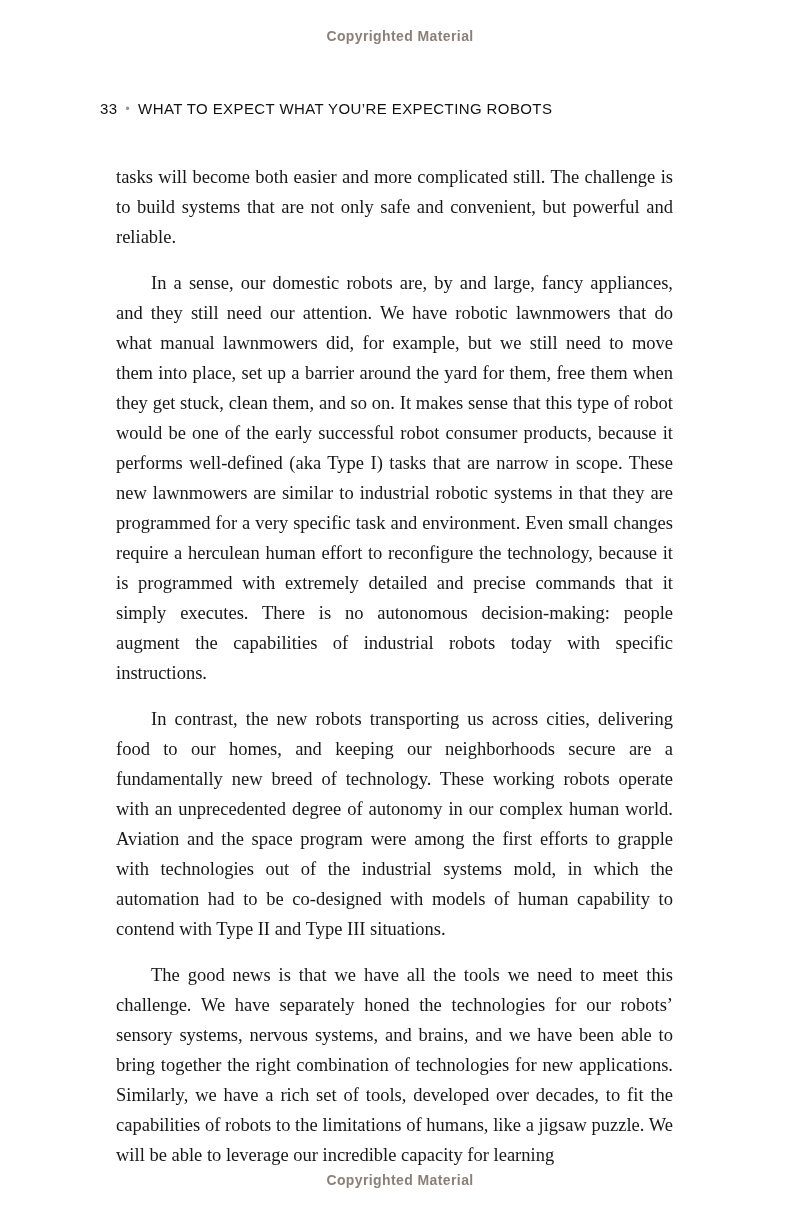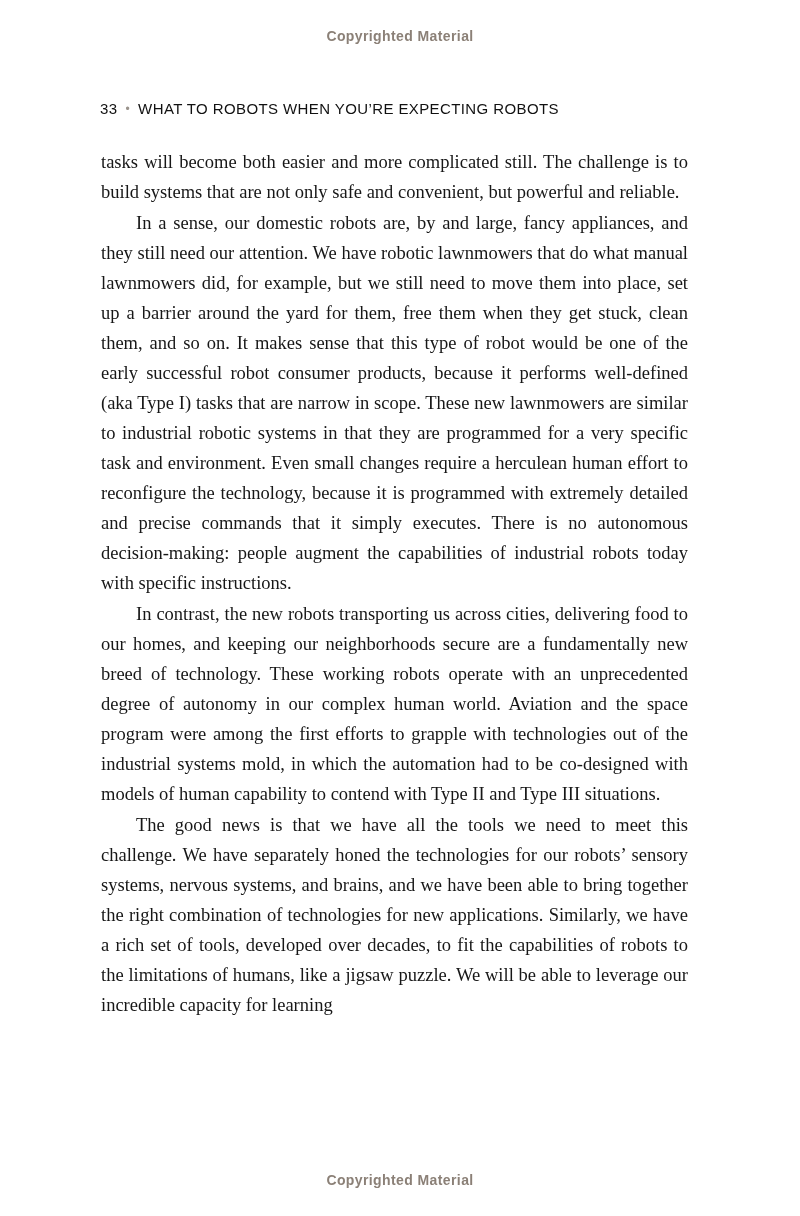--- a/index.html
+++ b/index.html
@@ -48,30 +48,30 @@
     position: absolute;
     left: 100px;
     top: 146px;
     width: 589px;
     font-size: 18.5px;
     line-height: 30px;
     text-align: justify;
     hyphens: auto;
     -webkit-hyphens: auto;
   }
-  .body-text p { margin: 1px; }
+  .body-text p { margin: 16px; }
   .body-text p.indent { text-indent: 35px; }
 </style>
 </head>
 <body>
 
 <div class="copyright top">Copyrighted Material</div>
 
 <div class="running-header">
-  <span class="page-num">33</span><span class="bullet">•</span><span class="title">WHAT TO ROBOTS WHEN YOU’RE EXPECTING ROBOTS</span>
+  <span class="page-num">33</span><span class="bullet">•</span><span class="title">WHAT TO EXPECT WHAT YOU’RE EXPECTING ROBOTS</span>
 </div>
 
 <div class="body-text">
   <p>tasks will become both easier and more complicated still. The challenge is to build systems that are not only safe and convenient, but powerful and reliable.</p>
   <p class="indent">In a sense, our domestic robots are, by and large, fancy appliances, and they still need our attention. We have robotic lawnmowers that do what manual lawnmowers did, for example, but we still need to move them into place, set up a barrier around the yard for them, free them when they get stuck, clean them, and so on. It makes sense that this type of robot would be one of the early successful robot consumer products, because it performs well-defined (aka Type I) tasks that are narrow in scope. These new lawnmowers are similar to industrial robotic systems in that they are programmed for a very specific task and environment. Even small changes require a herculean human effort to reconfigure the technology, because it is programmed with extremely detailed and precise commands that it simply executes. There is no autonomous decision-making: people augment the capabilities of industrial robots today with specific instructions.</p>
   <p class="indent">In contrast, the new robots transporting us across cities, delivering food to our homes, and keeping our neighborhoods secure are a fundamentally new breed of technology. These working robots operate with an unprecedented degree of autonomy in our complex human world. Aviation and the space program were among the first efforts to grapple with technologies out of the industrial systems mold, in which the automation had to be co-designed with models of human capability to contend with Type II and Type III situations.</p>
   <p class="indent">The good news is that we have all the tools we need to meet this challenge. We have separately honed the technologies for our robots’ sensory systems, nervous systems, and brains, and we have been able to bring together the right combination of technologies for new applications. Similarly, we have a rich set of tools, developed over decades, to fit the capabilities of robots to the limitations of humans, like a jigsaw puzzle. We will be able to leverage our incredible capacity for learning</p>
 </div>
 
 <div class="copyright bottom">Copyrighted Material</div>

